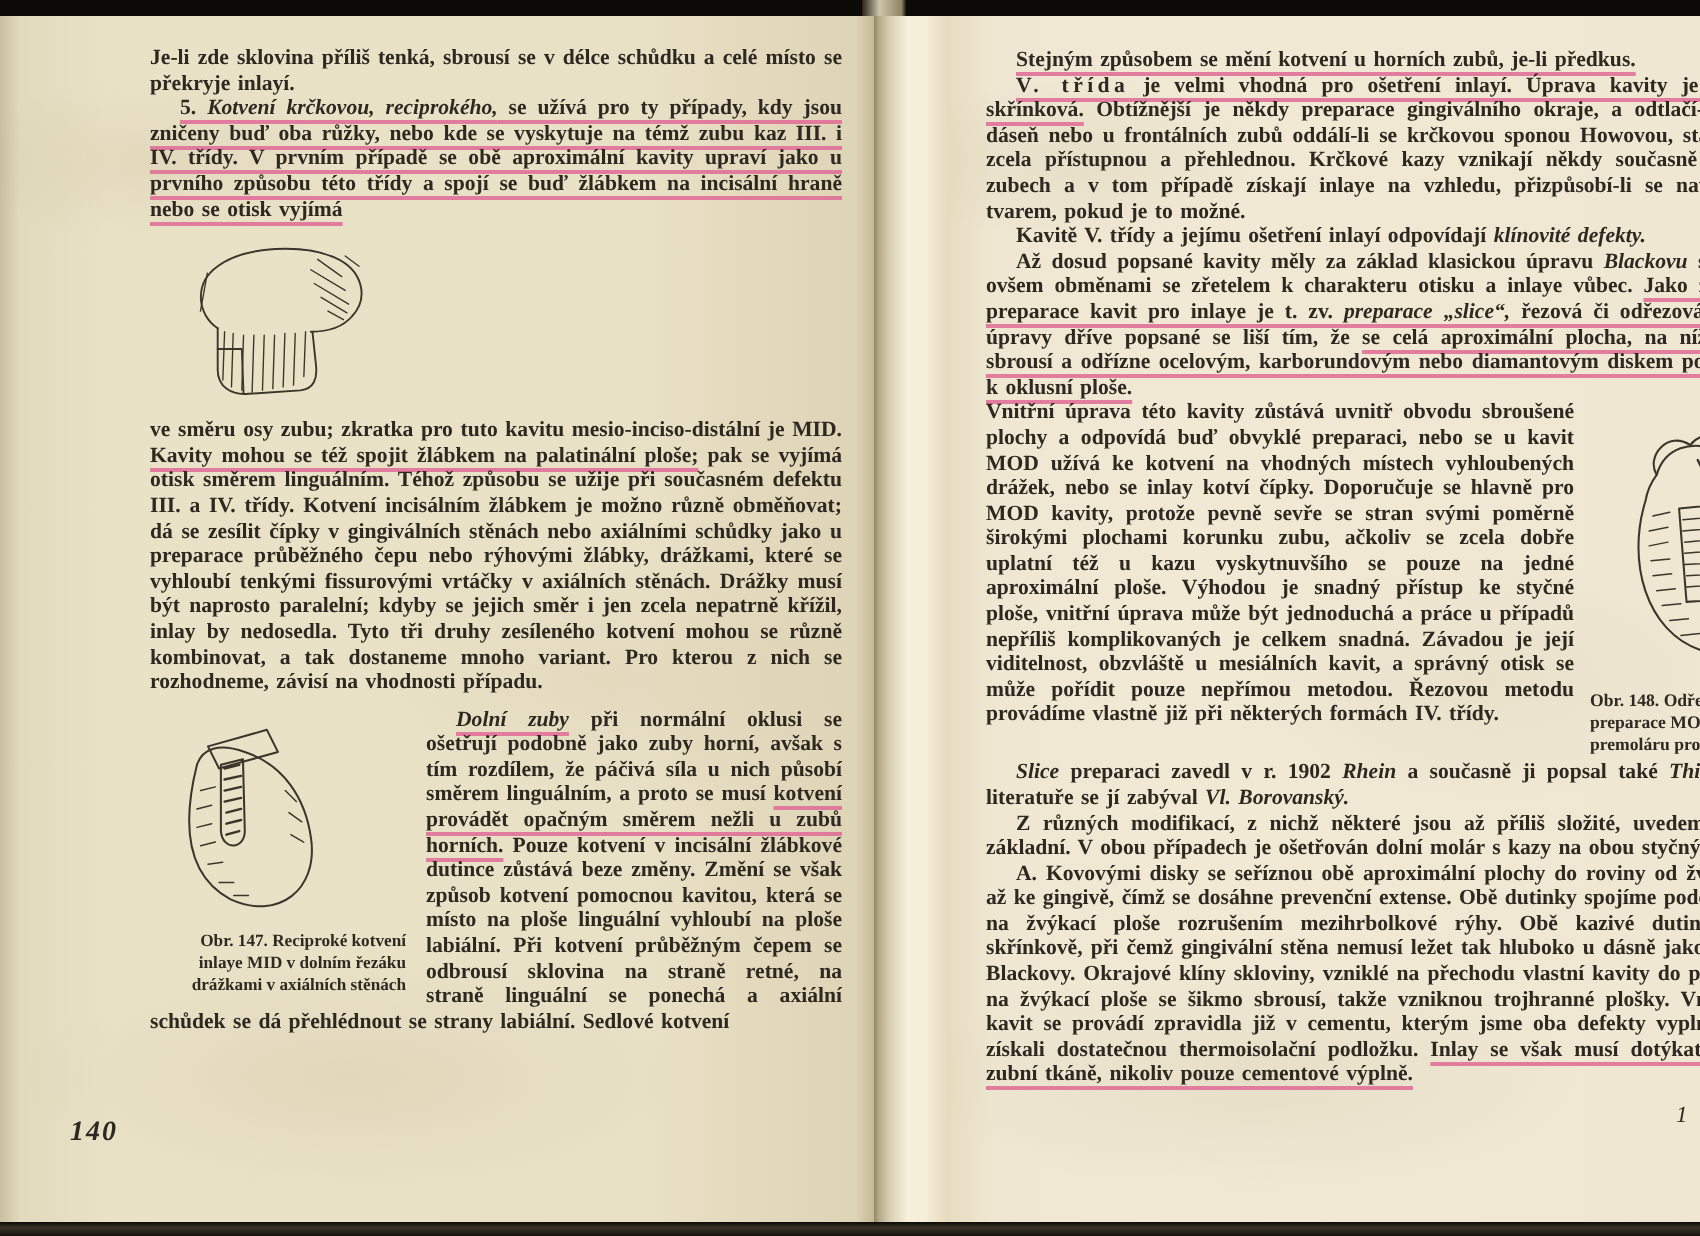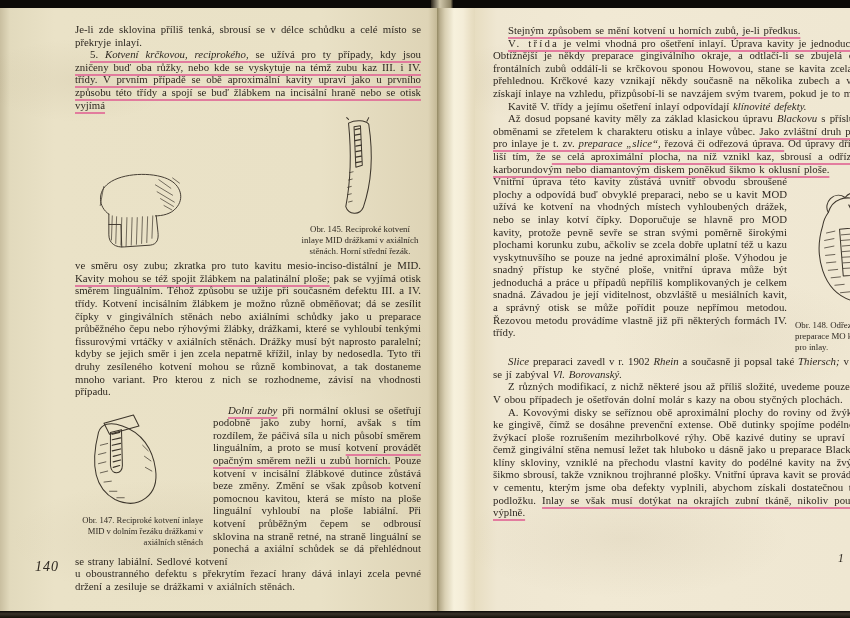--- a/index.html
+++ b/index.html
@@ -1,21 +1,21 @@
 <!DOCTYPE html>
 <html><head>
 <meta charset="utf-8">
 <style>
   html,body{margin:0;padding:0;}
   #stage{position:relative;width:850px;height:618px;overflow:hidden;
          background:#0c0a07;font-family:"Liberation Serif","DejaVu Serif",serif;
          color:#2e2821;}
   
   #spread{position:absolute;top:8px;left:0;width:850px;height:603px;display:flex;}
-  .page{position:relative;height:100%;}
+  .page{position:relative;height:100%;font-weight:bold;}
   #left-page{width:437px;
     background:linear-gradient(90deg,#c9bfa0 0,#e2dabd 10px,#eae2c7 55px,#e9e1c6 320px,#ded4b6 428px,#c4b996 437px);}
   #gutter{width:38px;height:100%;
     background:linear-gradient(90deg,#938963 0,#b9ae8e 3px,#d9d0b3 8px,#f7f1dd 17px,#f4edd8 26px,#e9dfc4 34px,#e4dabd 38px);}
   #right-page{width:375px;overflow:visible;
     background:linear-gradient(90deg,#e7ddc1 0,#efe7d2 22px,#f1e9d4 120px,#efe7d2 100%);}
   #right-clip{position:absolute;top:0;left:0;width:375px;height:100%;overflow:hidden;}
   .edge-bottom{position:absolute;left:0;right:0;bottom:0;height:7px;
     background:linear-gradient(0deg,#141109 0,#3a332a 60%,rgba(60,52,40,0));}
   .top-gap{position:absolute;top:0;left:431px;width:22px;height:8px;background:linear-gradient(90deg,#2a241a,#cfc6aa 40%,#8d8365 90%,#17130c);}
@@ -73,50 +73,39 @@
           <figure style="width:128px">
             <svg class="tooth" width="112" height="90" viewBox="0 0 130 95">
               <path d="M30,50 C18,42 16,24 30,14 C46,2 80,1 98,9 C114,16 118,32 108,43 C102,50 92,52 84,52"></path>
               <path class="hatch" d="M88,10 L102,20 M84,16 L104,28 M86,24 L106,36 M90,32 L105,41 M94,40 L103,45"></path>
               <path d="M30,50 L30,74 C30,84 38,89 48,88 L78,86 C86,85 88,79 87,71 L85,52"></path>
               <path d="M30,62 L44,62 L45,88"></path>
               <path class="hatch" d="M34,52 L33,80 M39,53 L38,84 M45,54 L44,86 M51,54 L50,87 M57,54 L56,86 M63,54 L62,85 M69,53 L68,84 M75,53 L74,83 M81,52 L80,78"></path>
               <path class="hatch" d="M24,18 L20,40 M104,8 L112,14"></path>
             </svg>
           </figure>
-          <figure style="width:118px">
-            <svg class="tooth" width="78" height="104" viewBox="0 0 85 112">
-              <path d="M30,6 C38,2 48,3 52,7 C57,40 55,72 46,98 C42,107 30,106 27,97 C33,66 33,36 30,6 Z"></path>
-              <path d="M36,10 L43,9 L45,52 L38,54 Z"></path>
-              <path class="hatch dark" d="M37,13 L42,12 M37,19 L43,18 M37,25 L43,24 M38,31 L44,30 M38,37 L44,36 M38,43 L44,42 M38,49 L44,48"></path>
-              <path class="hatch" d="M31,60 L35,59 M30,68 L34,67 M29,76 L33,75 M29,84 L33,83 M30,92 L34,91"></path>
-              <path d="M30,2 L28,0 M50,4 L52,0"></path>
-            </svg>
-            <figcaption>Obr. 145. Reciproké kotvení inlaye MID drážkami v axiálních stěnách. Horní střední řezák.</figcaption>
-          </figure>
         </div>
 
         <p class="bp"><span>ve směru osy zubu; zkratka pro tuto kavitu mesio-inciso-distální je MID. </span><span class="u">Kavity mohou se též spojit žlábkem na palatinální ploše;</span><span> pak se vyjímá otisk směrem linguálním. Téhož způsobu se užije při současném defektu III. a IV. třídy. Kotvení incisálním žlábkem je možno různě obměňovat; dá se zesílit čípky v gingiválních stěnách nebo axiálními schůdky jako u preparace průběžného čepu nebo rýhovými žlábky, drážkami, které se vyhloubí tenkými fissurovými vrtáčky v axiálních stěnách. Drážky musí být naprosto paralelní; kdyby se jejich směr i jen zcela nepatrně křížil, inlay by nedosedla. Tyto tři druhy zesíleného kotvení mohou se různě kombinovat, a tak dostaneme mnoho variant. Pro kterou z nich se rozhodneme, závisí na vhodnosti případu.</span></p>
 
         <div class="clearfix gap-top-md">
           <figure id="fig147">
             <svg class="tooth" width="138" height="104" viewBox="0 0 150 112">
               <path d="M44,26 C36,58 38,86 62,99 C88,111 110,94 106,66 C103,44 91,26 70,19 C56,14 47,17 44,26 Z"></path>
               <path d="M50,16 L82,7 L88,19 L56,28 Z"></path>
               <path d="M57,26 L69,23 L70,62 C70,72 58,73 57,62 Z"></path>
               <path class="hatch dark" d="M59,28 L67,26 M59,34 L68,32 M59,40 L68,38 M59,46 L68,44 M60,52 L68,50 M60,58 L68,56 M60,64 L67,62"></path>
               <path class="hatch" d="M46,40 L54,38 M44,50 L52,48 M44,60 L52,58 M46,70 L54,68 M50,80 L58,79 M56,90 L64,90 M64,97 L72,97"></path>
               <path class="hatch" d="M92,40 L98,46 M94,52 L101,57 M95,64 L102,68"></path>
             </svg>
             <figcaption>Obr. 147. Reciproké kotvení inlaye MID v dolním řezáku drážkami v axiálních stěnách</figcaption>
           </figure>
           <p class="bp ind"><span class="i u">Dolní zuby</span><span> při normální oklusi se ošetřují podobně jako zuby horní, avšak s tím rozdílem, že páčivá síla u nich působí směrem linguálním, a proto se musí </span><span class="u">kotvení provádět opačným směrem nežli u zubů horních.</span><span> Pouze kotvení v incisální žlábkové dutince zůstává beze změny. Změní se však způsob kotvení pomocnou kavitou, která se místo na ploše linguální vyhloubí na ploše labiální. Při kotvení průběžným čepem se odbrousí sklovina na straně retné, na straně linguální se ponechá a axiální schůdek se dá přehlédnout se strany labiální. Sedlové kotvení</span></p>
         </div>
 
-        <p class="bp"><span>u oboustranného defektu s překrytím řezací hrany dává inlayi zcela pevné držení a zesiluje se drážkami v axiálních stěnách.</span></p>
       </div>
       <div class="pagenum" id="pagenum-left">140</div>
     </div>
 
     <div id="gutter"></div>
 
     <div class="page" id="right-page">
       <div id="right-clip">
         <div class="mottle"></div>
         <div class="inner" id="right-inner">

